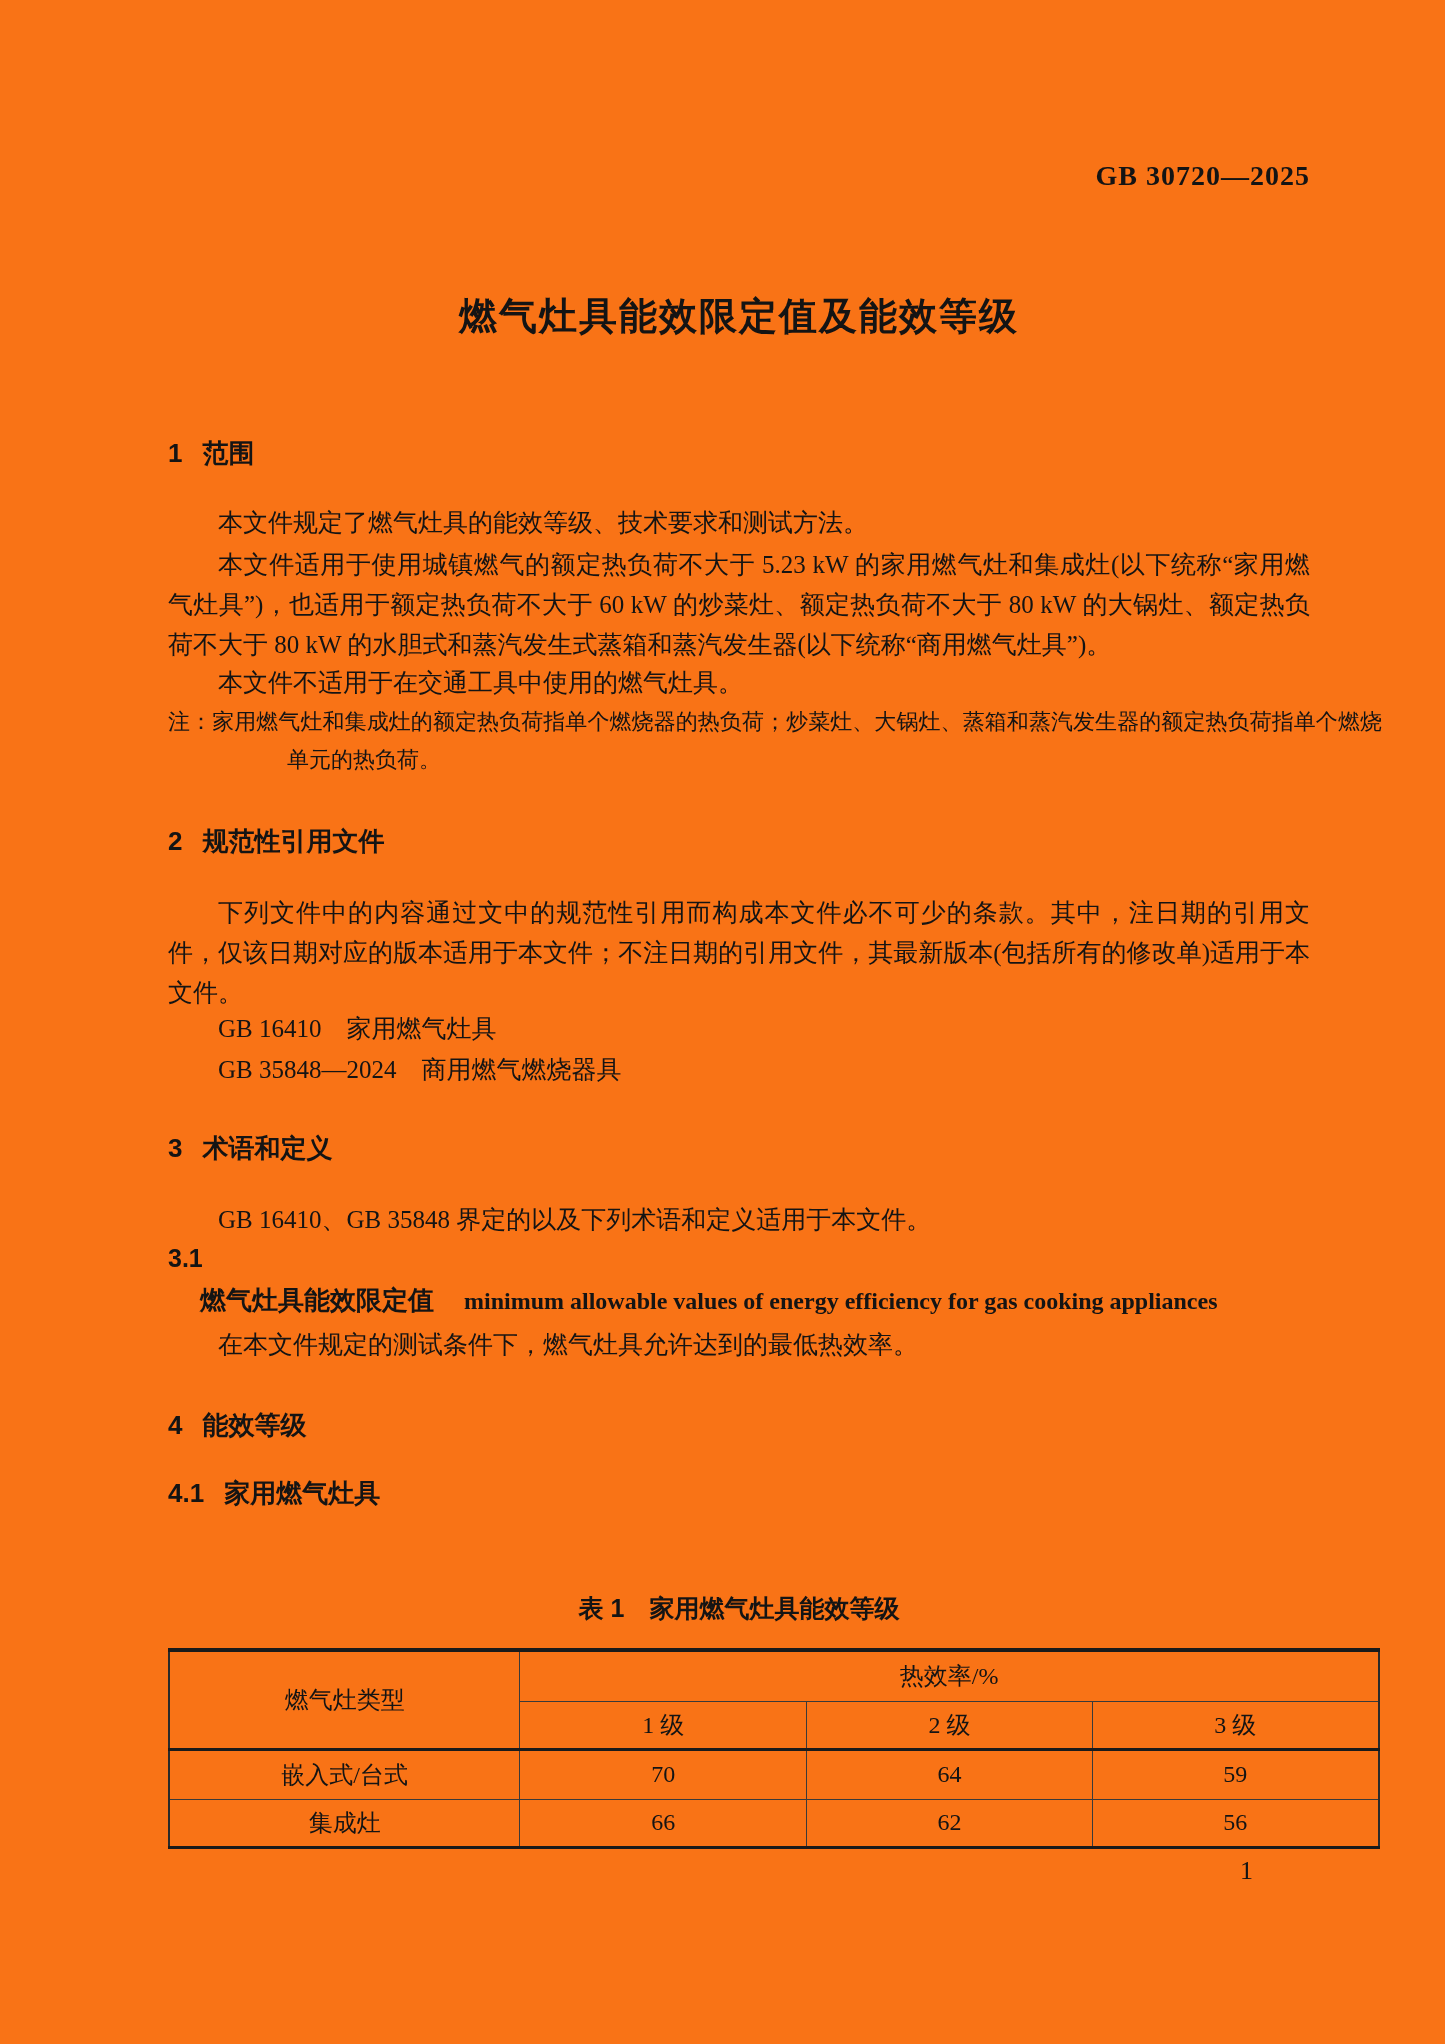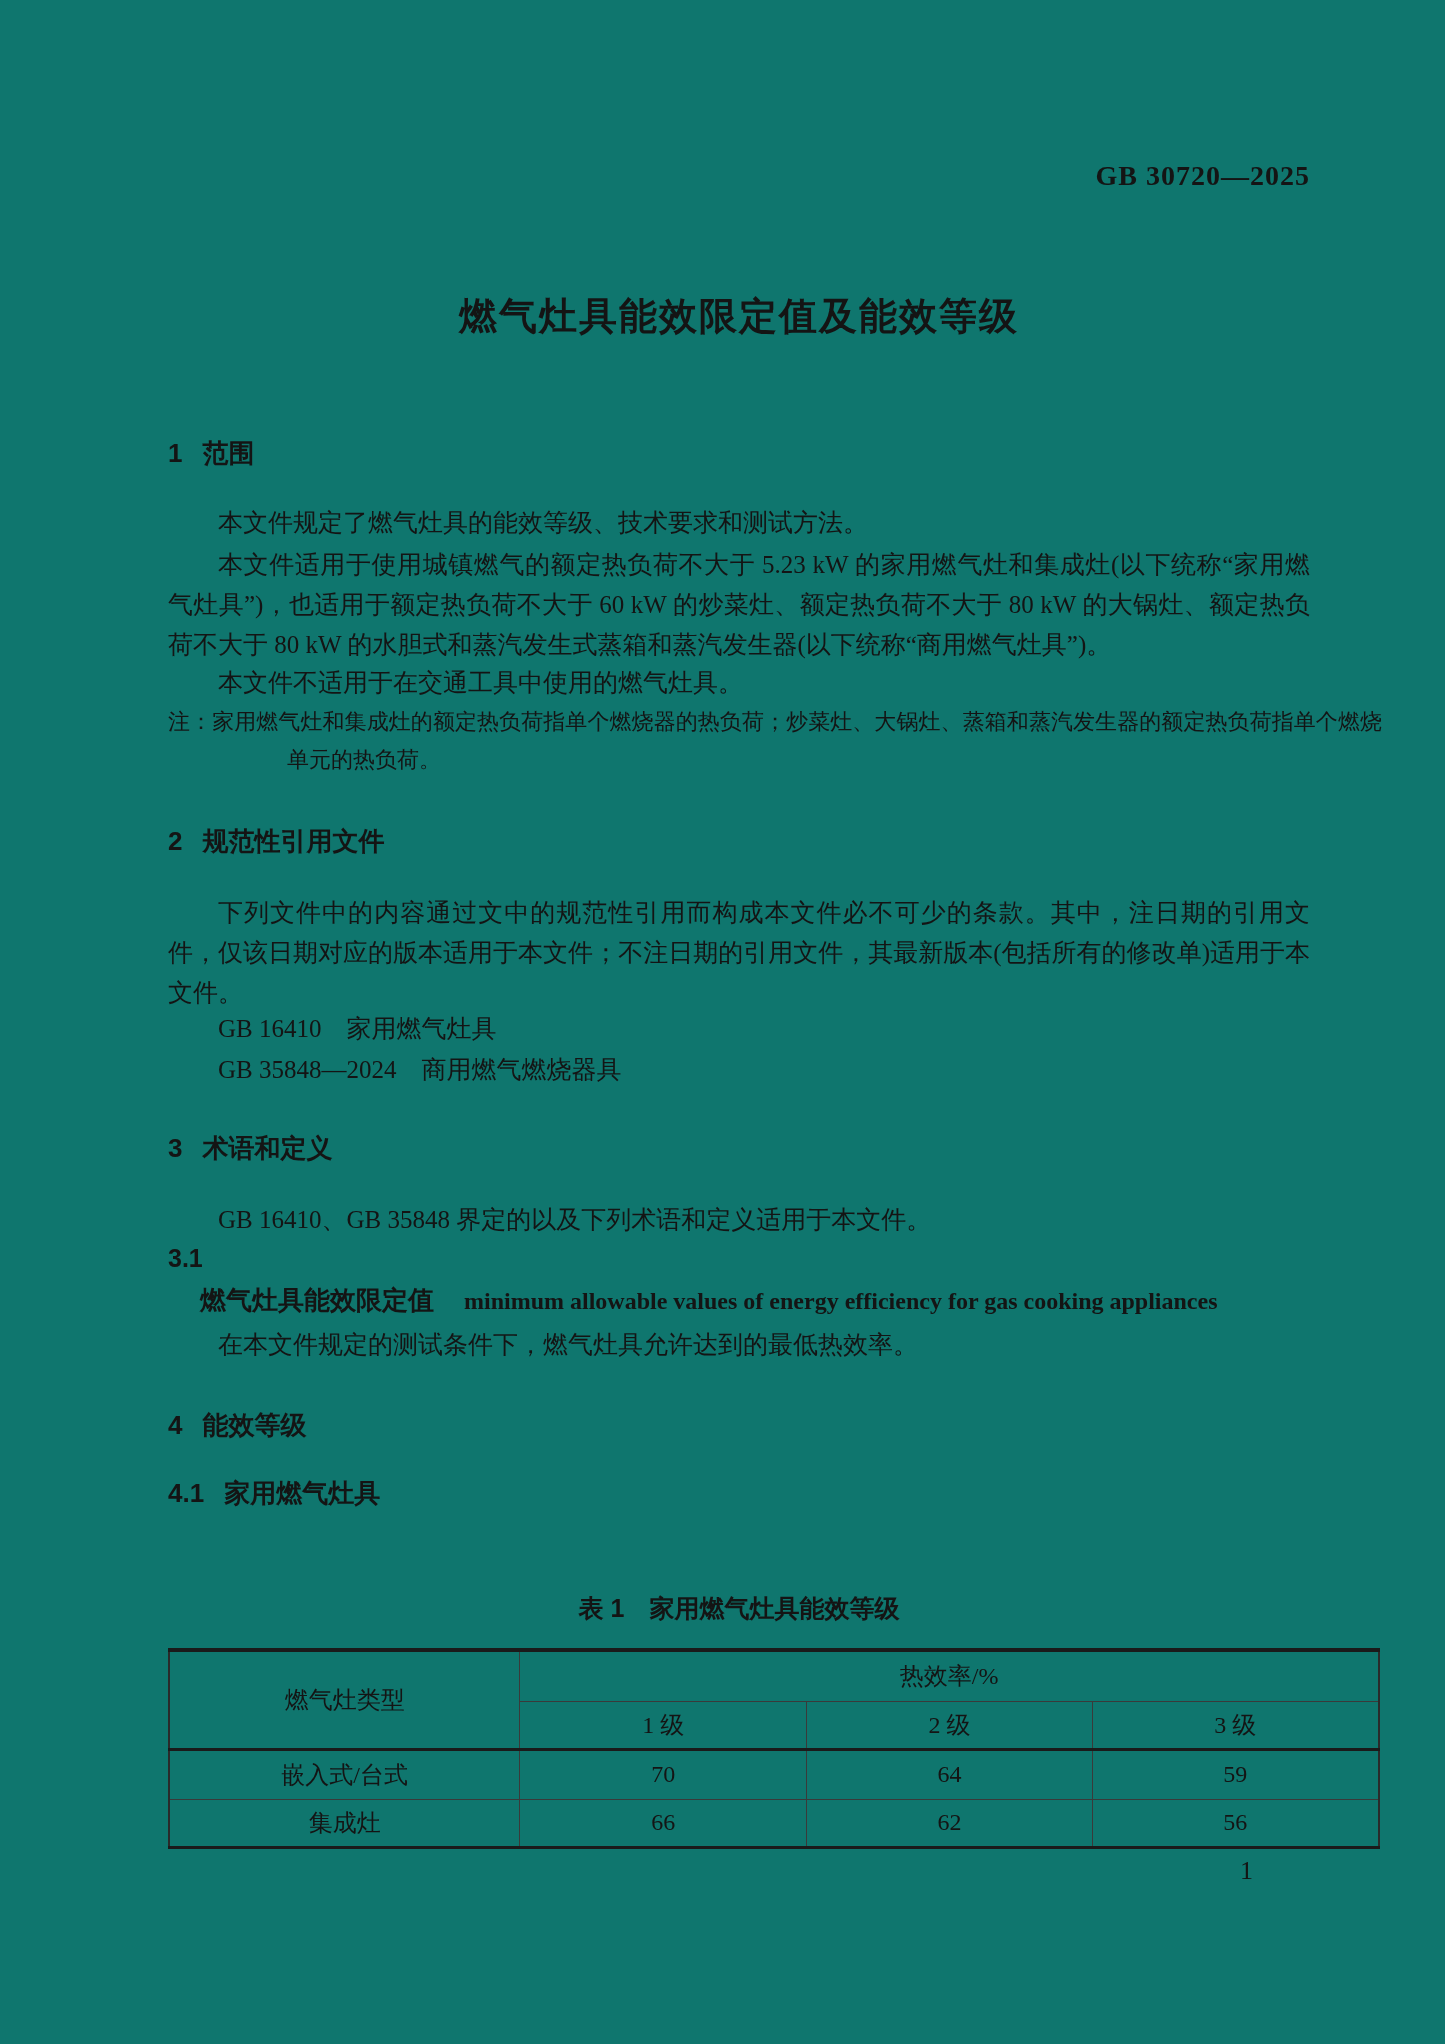--- a/index.html
+++ b/index.html
@@ -1,20 +1,20 @@
 <!DOCTYPE html>
 <html><head>
 <meta charset="utf-8">
 <style>
   html,body { margin:0; padding:0; background:#e8e8e8; }
   .page {
     position:relative;
     width:1445px; height:2044px;
     margin:0 auto;
-    background:#0f766e;
+    background:#f97316;
     color:#141414;
     font-family:"Liberation Serif", serif;
     overflow:hidden;
   }
   .abs { position:absolute; }
   .content { left:168px; width:1142px; }
 
   .std-code {
     top:160px;
     text-align:right;

